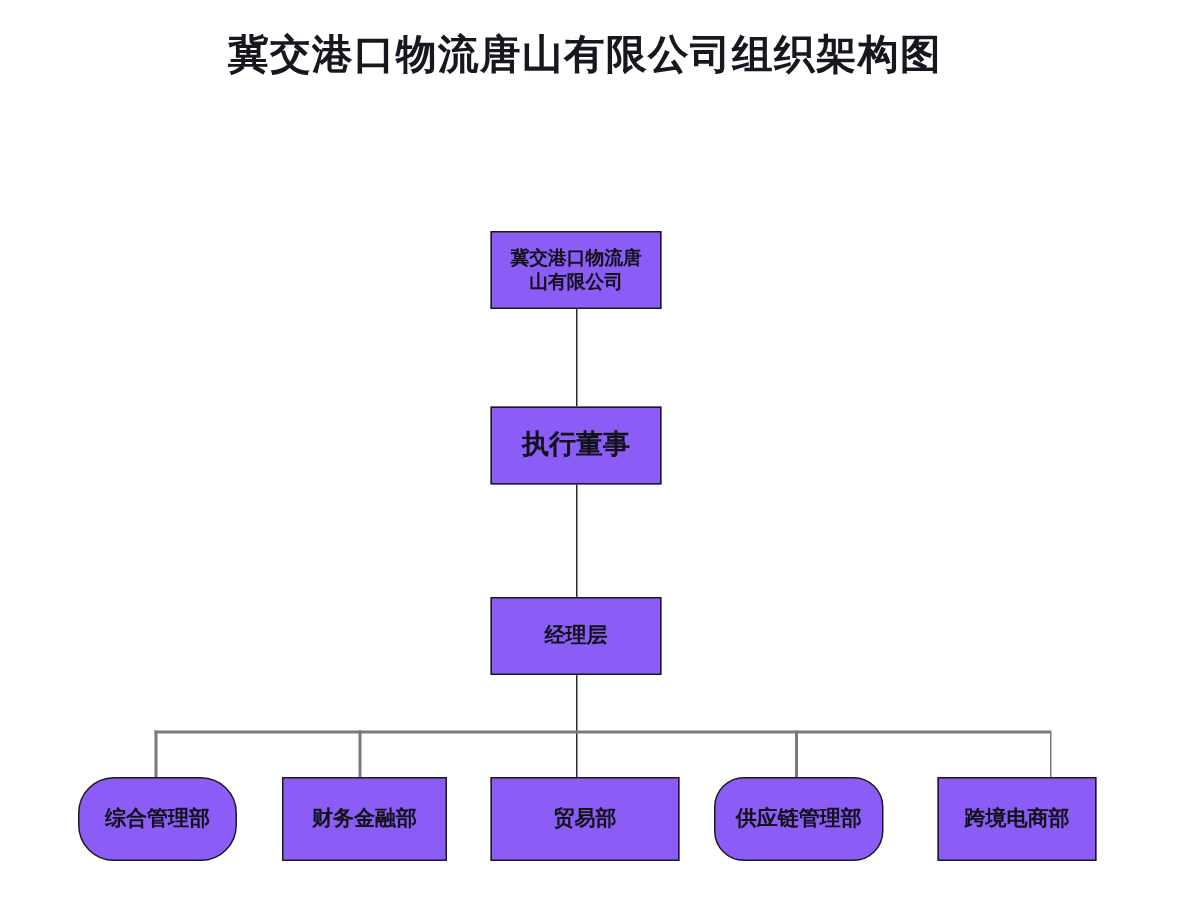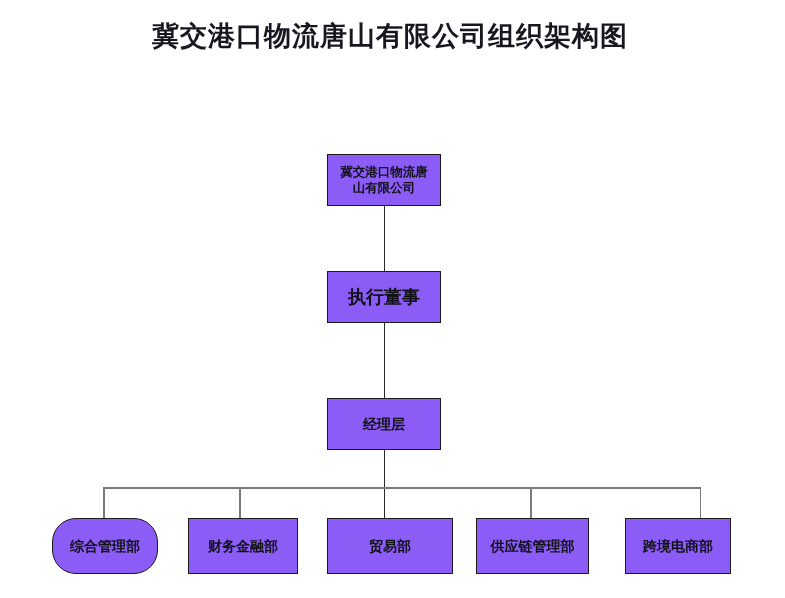--- a/index.html
+++ b/index.html
@@ -83,21 +83,21 @@
   }
   
   .node-dept {
     top: 518px;
     height: 56px;
     font-size: 14px;
   }
   .dept-0 { left: 52px;  width: 106px; border-radius: 24px; }
   .dept-1 { left: 188px; width: 110px; }
   .dept-2 { left: 327px; width: 126px; }
-  .dept-3 { left: 476px; width: 113px; }
+  .dept-3 { left: 476px; width: 113px; border-radius: 20px; }
   .dept-4 { left: 625px; width: 106px; }
 
   
   .conn-v {
     position: absolute;
     width: 1.5px;
     background: #2b2b2b;
     z-index: 1;
   }
   .conn-h {

